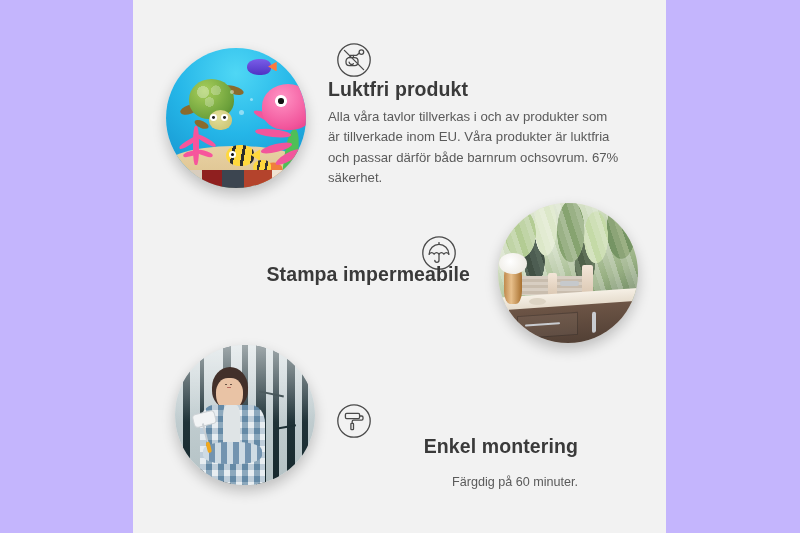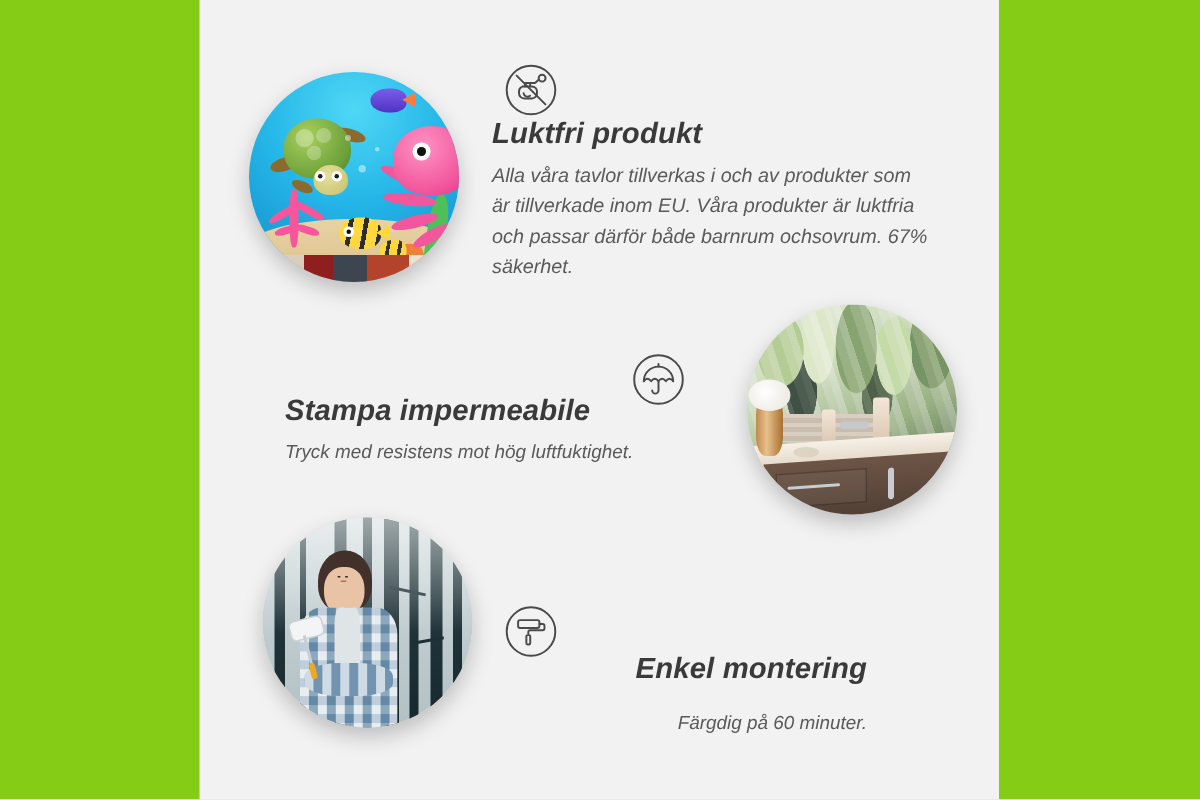--- a/index.html
+++ b/index.html
@@ -2,21 +2,21 @@
 <html><head>
 <meta charset="utf-8">
 <style>
   html,body{margin:0;padding:0;}
   body{
     width:800px;height:533px;
     background:#ffffff;
     font-family:"Liberation Sans", sans-serif;
     overflow:hidden;
   }
-  #stage{position:relative;width:800px;height:533px;background:#84cc16;font-style:italic;}
+  #stage{position:relative;width:800px;height:533px;background:#c4b5fd;}
 
   
   .panel{
     position:absolute;left:133px;top:0;width:533px;height:533px;
     background:#f2f2f2;
   }
 
   
   .photo{
     position:absolute;border-radius:50%;overflow:hidden;
@@ -216,21 +216,21 @@
   
   .block{position:absolute;}
   .h{
     font-size:19.5px;font-weight:bold;color:#3a3a3a;
     letter-spacing:.1px;margin:0 0 6px 0;line-height:1.2;
   }
   .p{
     font-size:13.2px;color:#5a5a5a;line-height:1.52;margin:0;
   }
   .b1{left:328px;top:78px;width:292px;}
-  .b2{left:190px;top:263px;width:280px;}
+  .b2{left:190px;top:263px;width:280px;text-align:right;}
   .b2 .p{font-size:12.6px;}
   .b3{left:328px;top:435px;width:250px;text-align:right;}
   .b3 .p{font-size:12.6px;margin-top:15px;}
 </style>
 </head>
 <body>
 
 <div id="stage">
 
   <div class="panel"></div>
@@ -319,21 +319,20 @@
       <circle cx="18" cy="18" r="16.2"></circle>
       <path d="M8.2 19.2a9.8 9.8 0 0 1 19.6 0"></path>
       <path d="M8.2 19.2c1.6-2.2 3.3-2.2 4.9 0 1.6-2.2 3.3-2.2 4.9 0 1.6-2.2 3.3-2.2 4.9 0 1.6-2.2 3.3-2.2 4.9 0"></path>
       <path d="M18 19.2v6.1a2.1 2.1 0 0 1-4.2 0"></path>
       <path d="M18 9.4V7.6"></path>
     </svg>
   </div>
 
   <div class="block b2">
     <p class="h">Stampa impermeabile</p>
-    <p class="p">Tryck med resistens mot hög luftfuktighet.</p>
   </div>
 
   <div class="photo forest" style="left:175px;top:345px;width:140px;height:140px;">
     <div class="inner">
       <div class="trunk" style="left:6%;width:5%;"></div>
       <div class="trunk" style="left:18%;width:3%;"></div>
       <div class="trunk" style="left:34%;width:6%;"></div>
       <div class="trunk" style="left:48%;width:4%;"></div>
       <div class="trunk" style="left:58%;width:7%;"></div>
       <div class="trunk" style="left:70%;width:4%;"></div>

